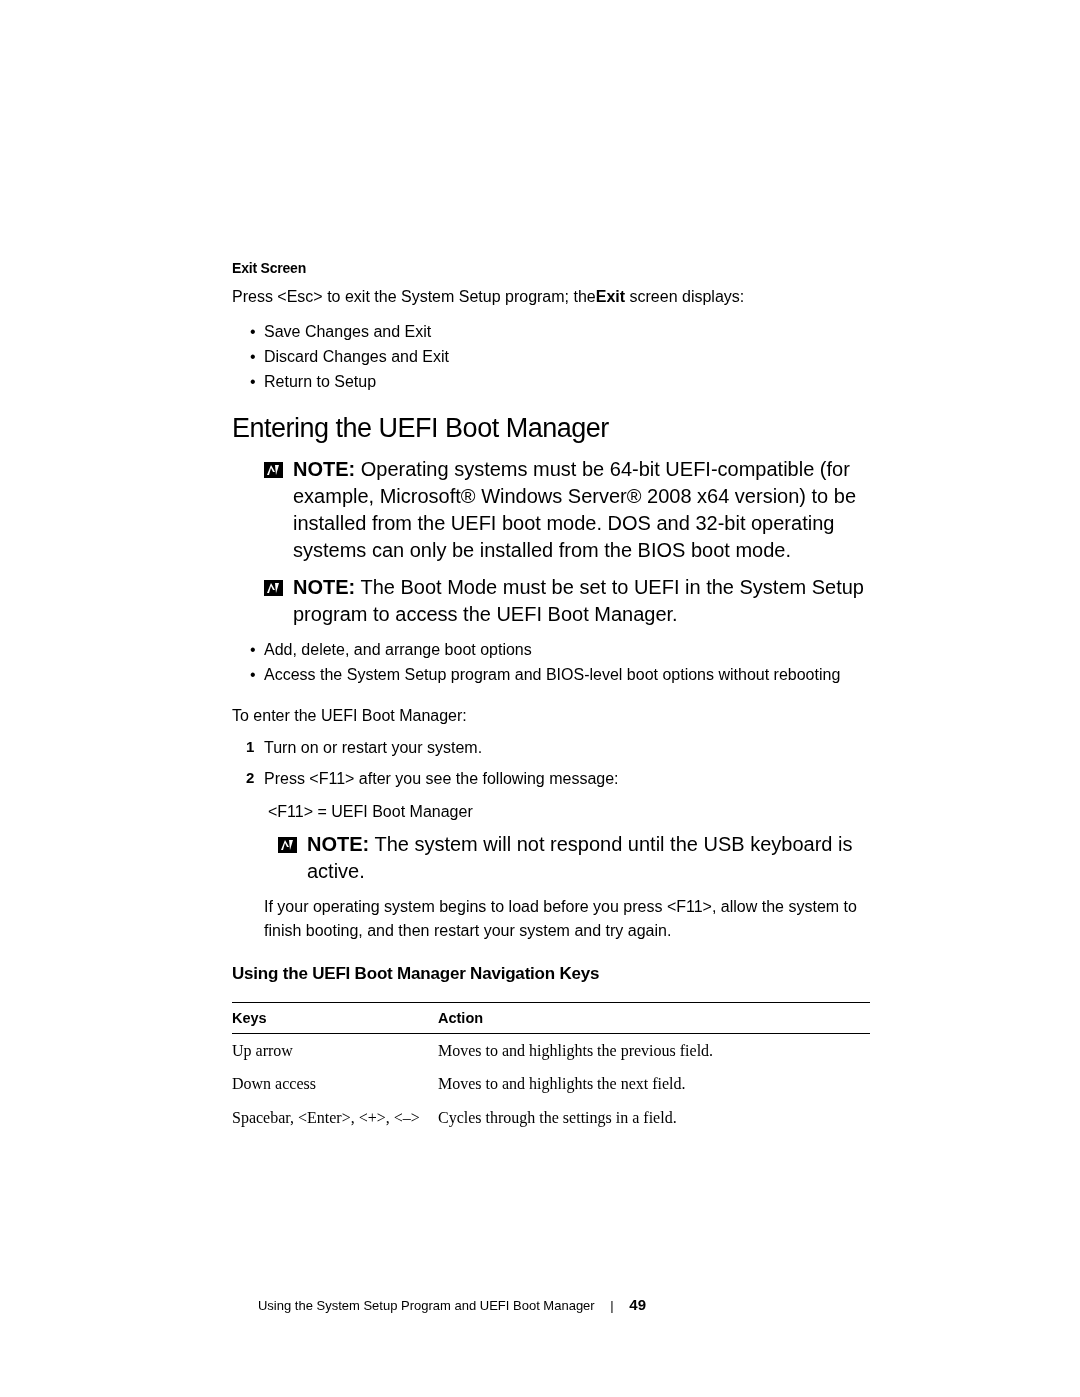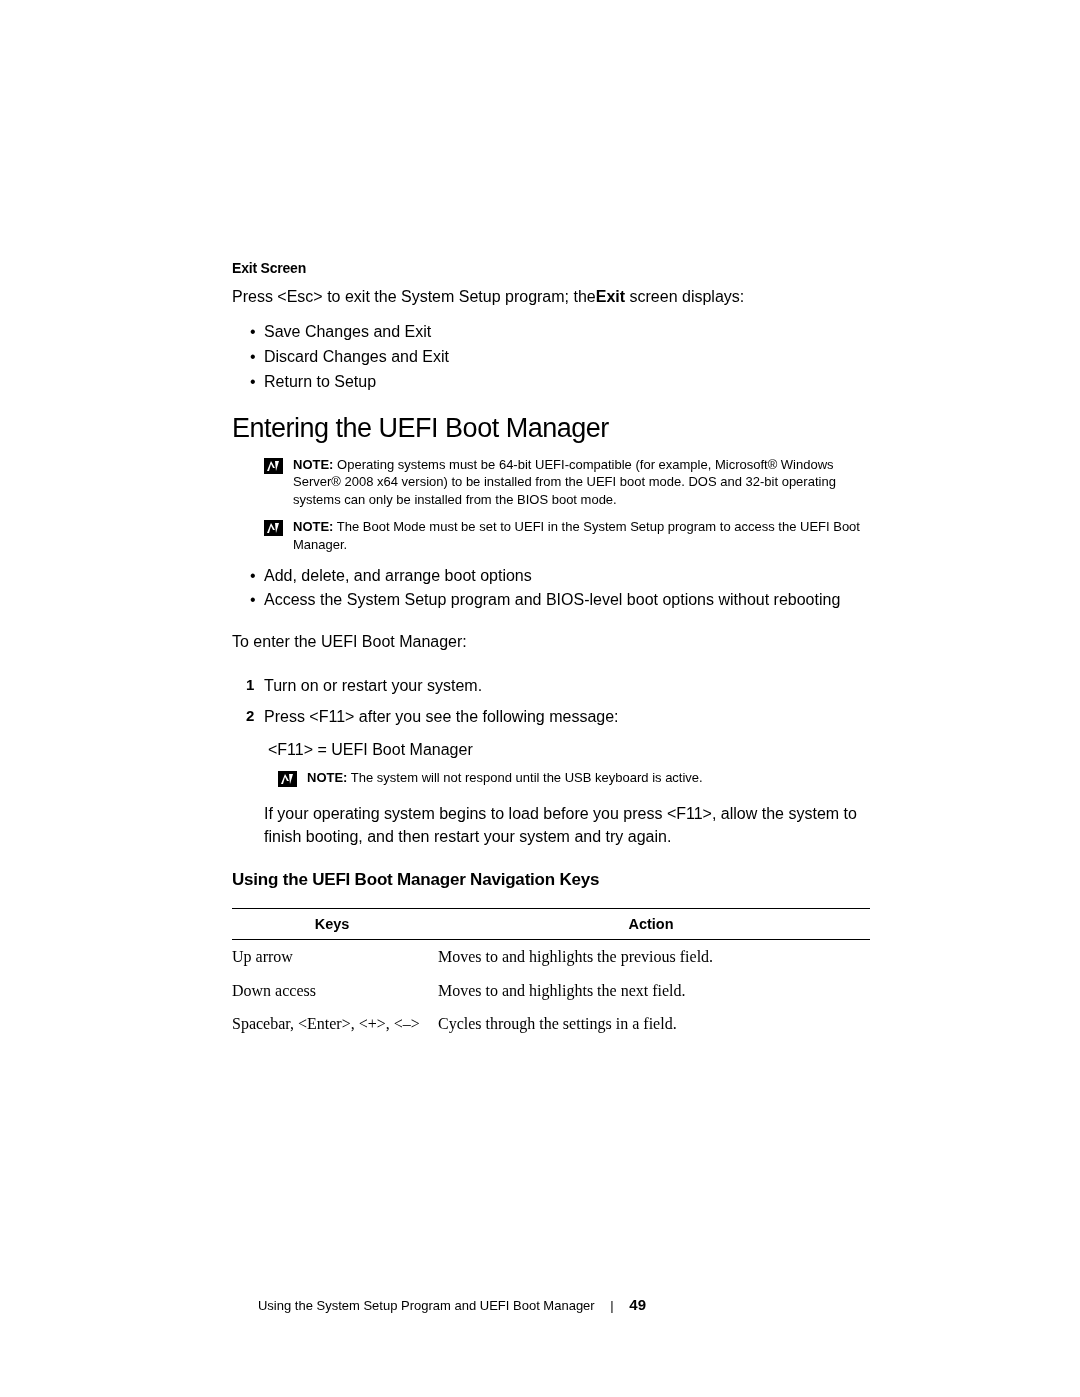--- a/index.html
+++ b/index.html
@@ -47,21 +47,21 @@
     font-weight: normal;
     font-size: 27px;
     margin: 18px 0 12px 0;
     letter-spacing: -0.5px;
   }
   .note {
     display: flex;
     align-items: flex-start;
     gap: 10px;
     margin: 0 0 10px 32px;
-    font-size: 13px;
+    font-size: 20px;
     line-height: 1.35;
   }
   .note .icon {
     flex: 0 0 auto;
     margin-top: 2px;
   }
   .note .text {
     flex: 1 1 auto;
   }
   .note .text b {
@@ -104,21 +104,21 @@
     margin: 22px 0 18px 0;
     letter-spacing: -0.2px;
   }
   table.keys {
     width: 100%;
     border-collapse: collapse;
     font-family: "Times New Roman", Times, serif;
     font-size: 16px;
   }
   table.keys thead th {
-    text-align: center;
+    text-align: left;
     font-family: Arial, Helvetica, sans-serif;
     font-weight: bold;
     font-size: 14.5px;
     border-top: 1.5px solid #000;
     border-bottom: 1px solid #000;
     padding: 7px 6px 7px 0;
   }
   table.keys tbody td {
     padding: 6px 6px 6px 0;
     vertical-align: top;
@@ -188,21 +188,21 @@
     <span class="text">
       <b>NOTE:</b><span> The Boot Mode must be set to UEFI in the System Setup program to access the UEFI Boot Manager.</span>
     </span>
   </div>
 
   <div class="bullet-list">
     <div class="item">Add, delete, and arrange boot options</div>
     <div class="item">Access the System Setup program and BIOS-level boot options without rebooting</div>
   </div>
 
-  <p class="body-text" style="margin-bottom:20px">To enter the UEFI Boot Manager:</p>
+  <p class="body-text" style="margin-bottom:8px">To enter the UEFI Boot Manager:</p>
 
   <div class="num-list">
     <div class="nitem">
       <span class="num">1</span>
       <span>Turn on or restart your system.</span>
     </div>
     <div class="nitem">
       <span class="num">2</span>
       <span>Press &lt;F11&gt; after you see the following message:</span>
       <div class="sub mono" style="margin-left:4px; margin-top:10px; font-family:Arial">&lt;F11&gt; = UEFI Boot Manager</div>

